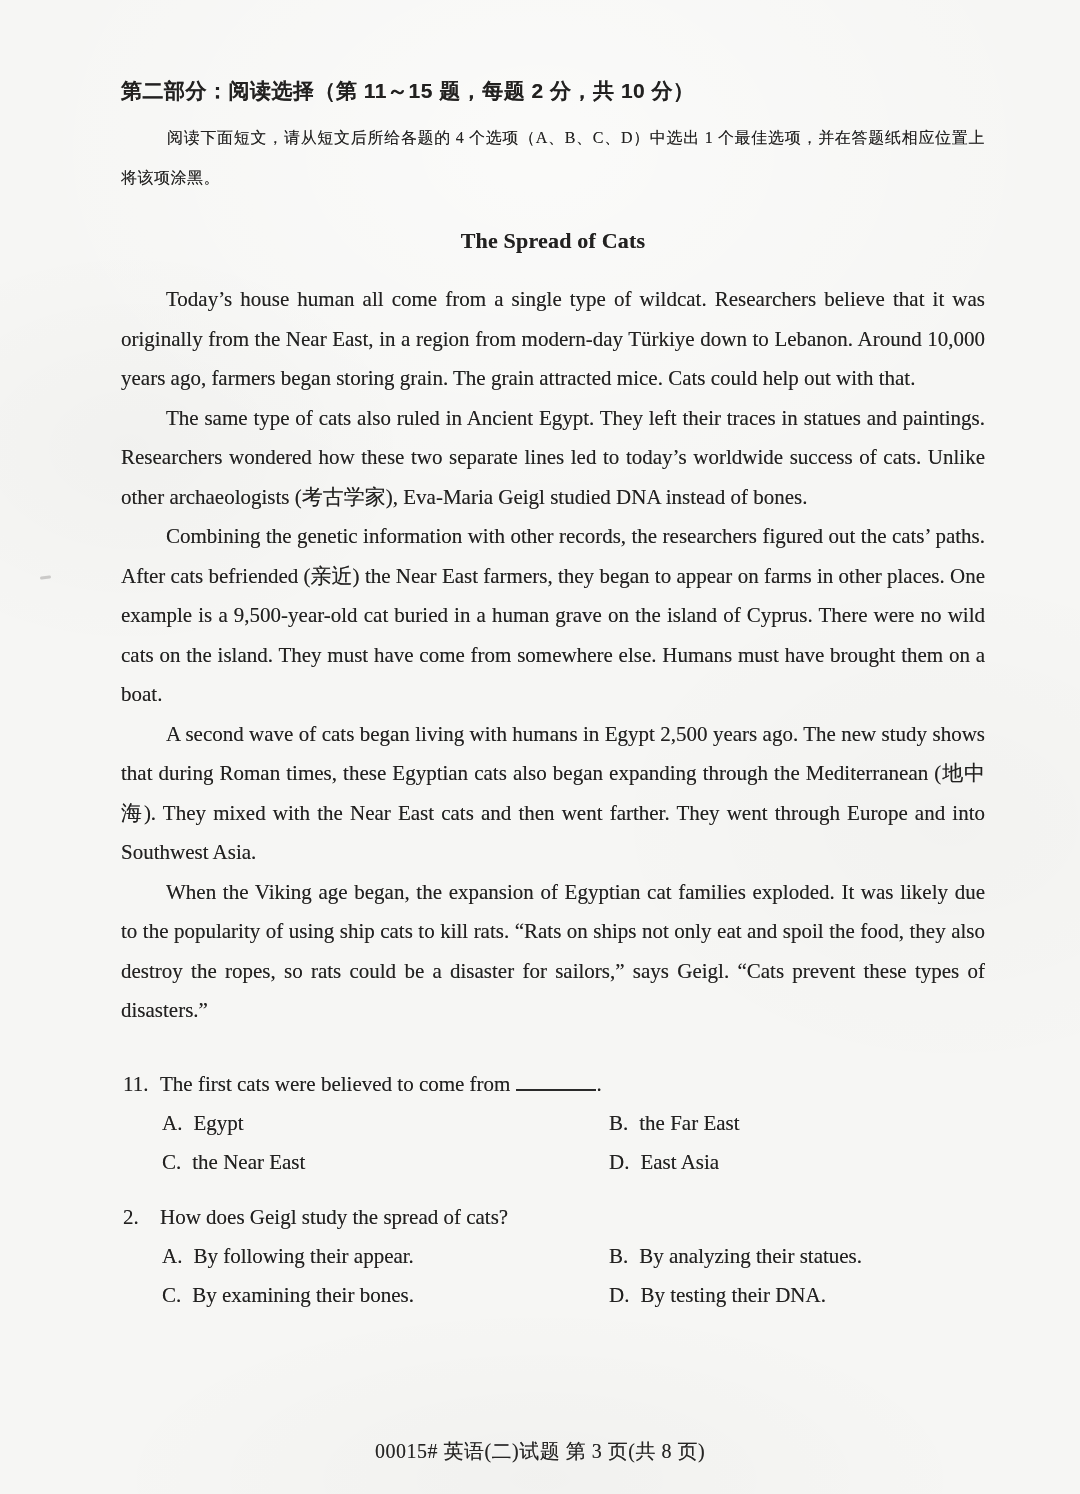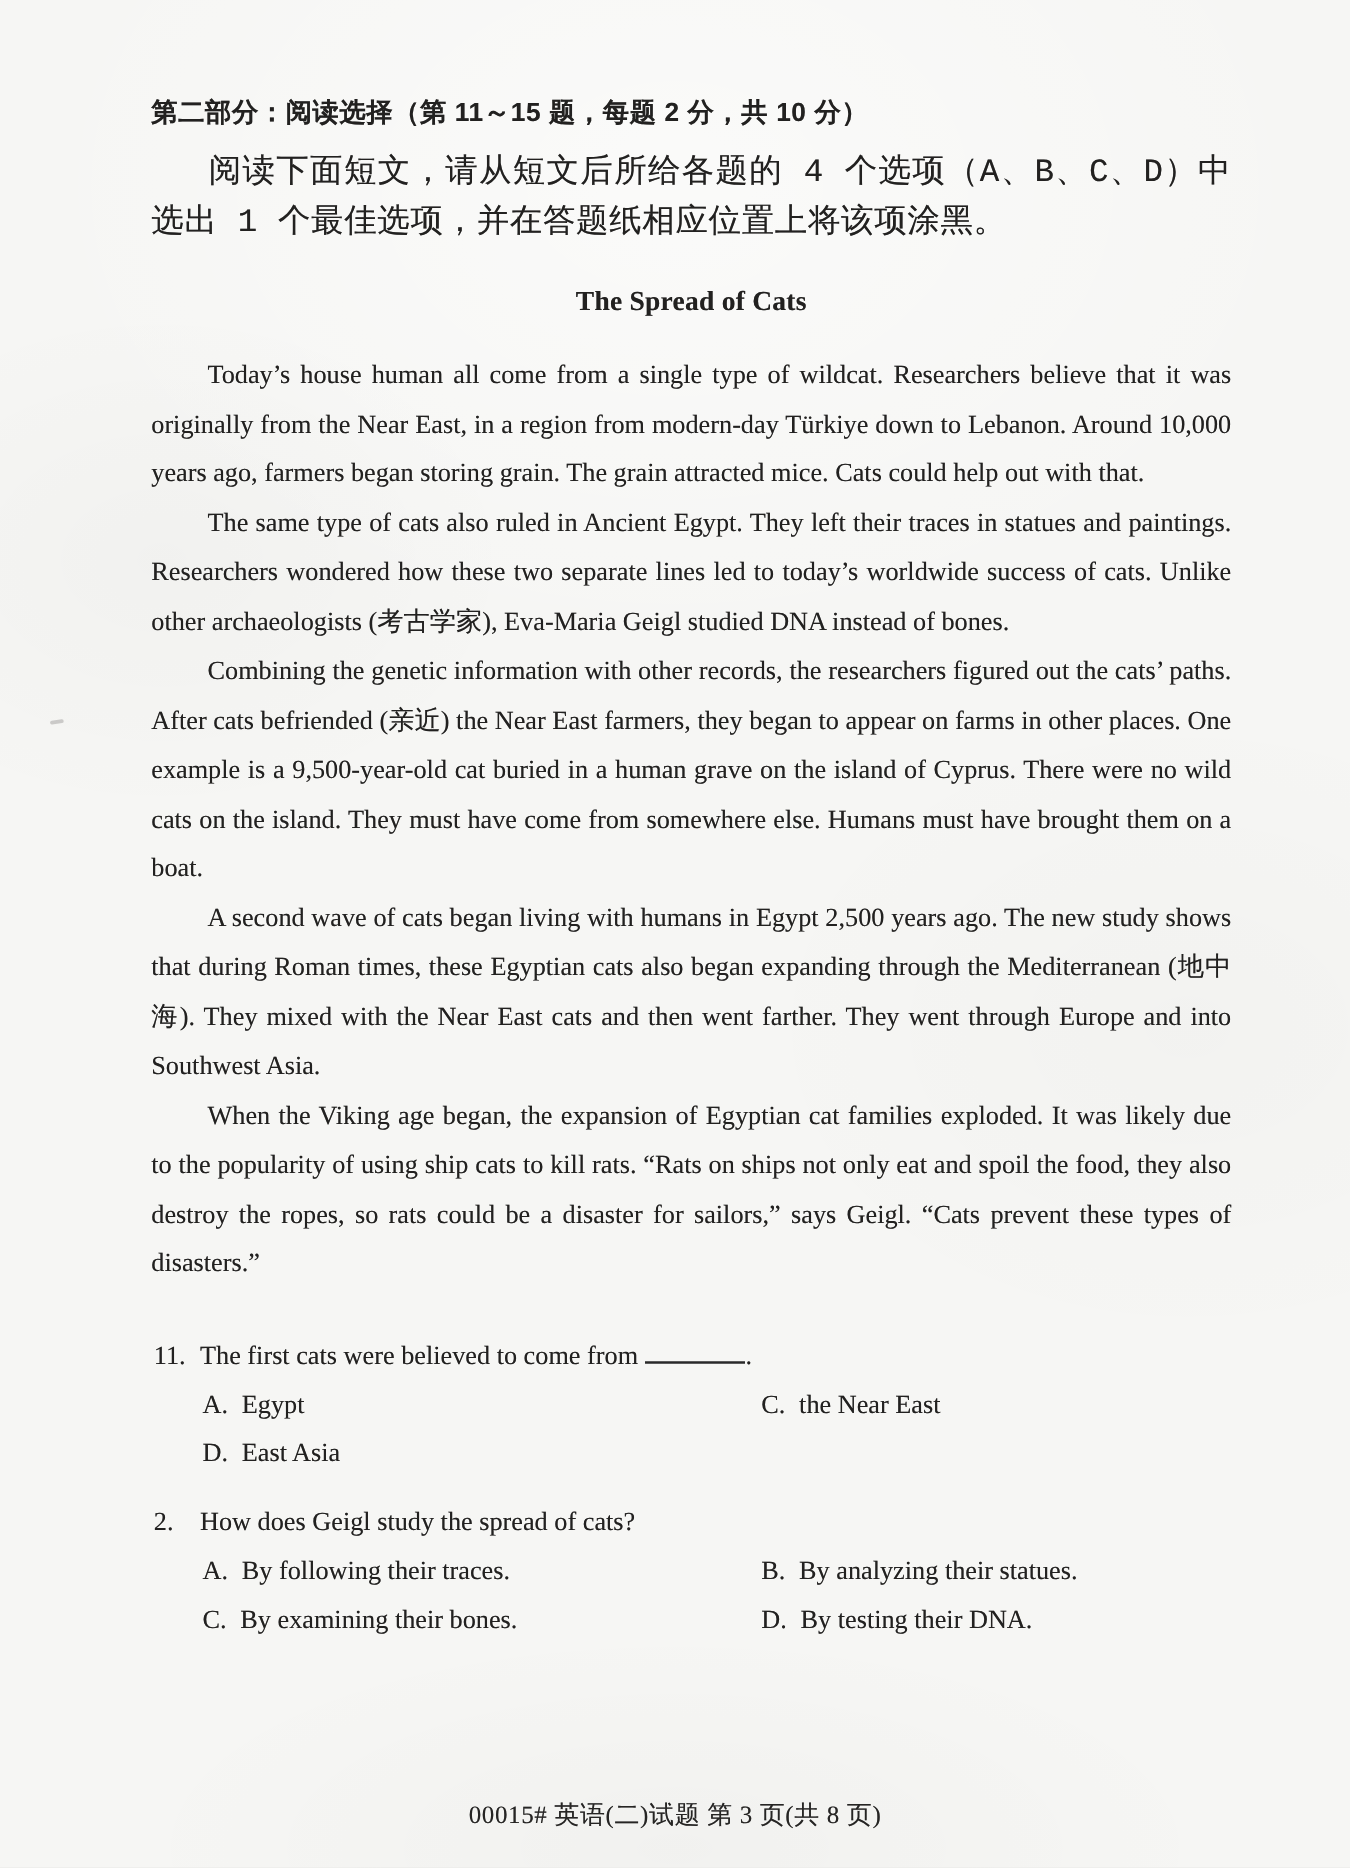--- a/index.html
+++ b/index.html
@@ -35,25 +35,25 @@
   .section-header {
     font-size: 21px;
     line-height: 30px;
     font-weight: bold;
     font-family: "Liberation Sans", "DejaVu Sans", sans-serif;
     letter-spacing: 0.5px;
   }
 
   .instructions {
     margin-top: 12px;
-    font-size: 26px;
+    font-size: 16px;
     line-height: 40px;
     text-align: justify;
     text-indent: 46px;
-    font-family: Liberation Mono, monospace;
+    font-family: Liberation Serif, serif;
     letter-spacing: 0.5px;
   }
 
   .passage-title {
     margin-top: 28px;
     font-size: 22px;
     line-height: 30px;
     font-weight: bold;
     text-align: center;
     letter-spacing: 0.2px;
@@ -150,32 +150,33 @@
 
     <div class="questions">
 
       <div class="question">
         <div class="stem-row">
           <span class="qnum">11.</span>
           <span class="stem"><span>The first cats were believed to come from</span><span class="blank"></span><span>.</span></span>
         </div>
         <div class="opts">
           <div class="opt"><span class="olabel">A.</span><span>Egypt</span></div>
+          <div class="opt"><span class="olabel">B.</span><span>the Far East</span></div>
           <div class="opt"><span class="olabel">C.</span><span>the Near East</span></div>
           <div class="opt"><span class="olabel">D.</span><span>East Asia</span></div>
         </div>
       </div>
 
       <div class="question">
         <div class="stem-row">
           <span class="qnum">2.</span>
           <span class="stem">How does Geigl study the spread of cats?</span>
         </div>
         <div class="opts">
-          <div class="opt"><span class="olabel">A.</span><span>By following their traces.</span></div>
+          <div class="opt"><span class="olabel">A.</span><span>By following their appear.</span></div>
           <div class="opt"><span class="olabel">B.</span><span>By analyzing their statues.</span></div>
           <div class="opt"><span class="olabel">C.</span><span>By examining their bones.</span></div>
           <div class="opt"><span class="olabel">D.</span><span>By testing their DNA.</span></div>
         </div>
       </div>
 
     </div>
   </div>
 
   <div class="footer">00015# 英语(二)试题 第 3 页(共 8 页)</div>

